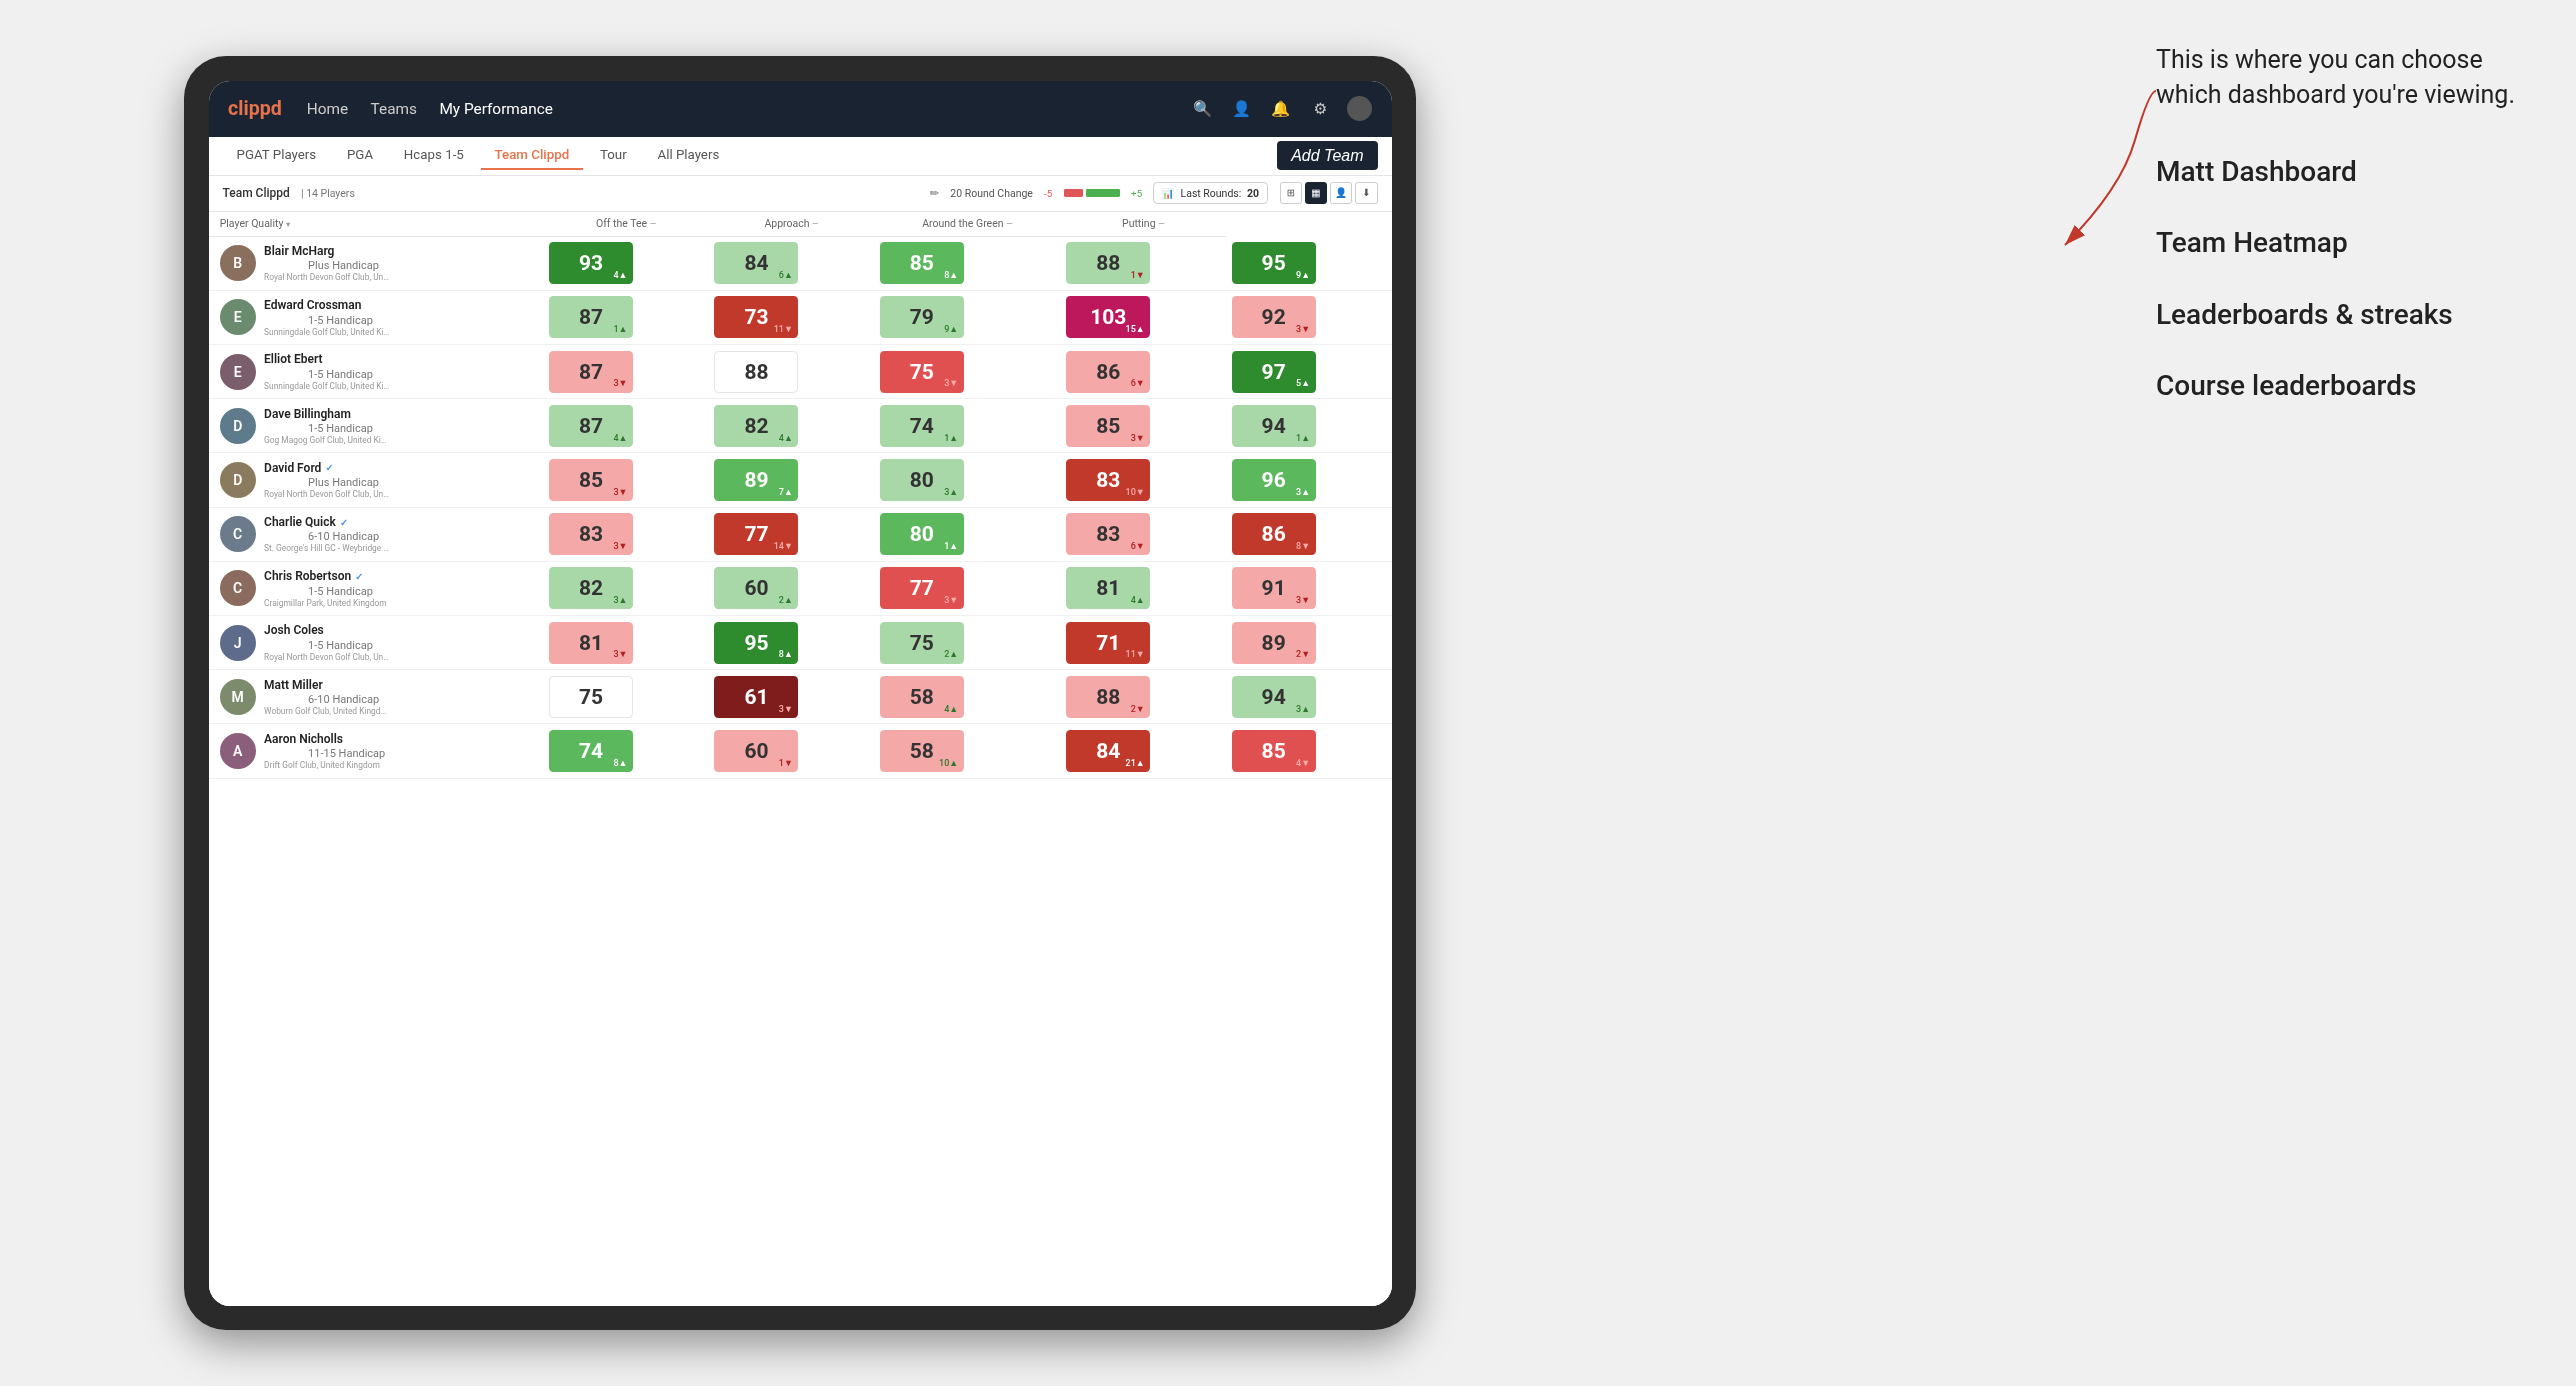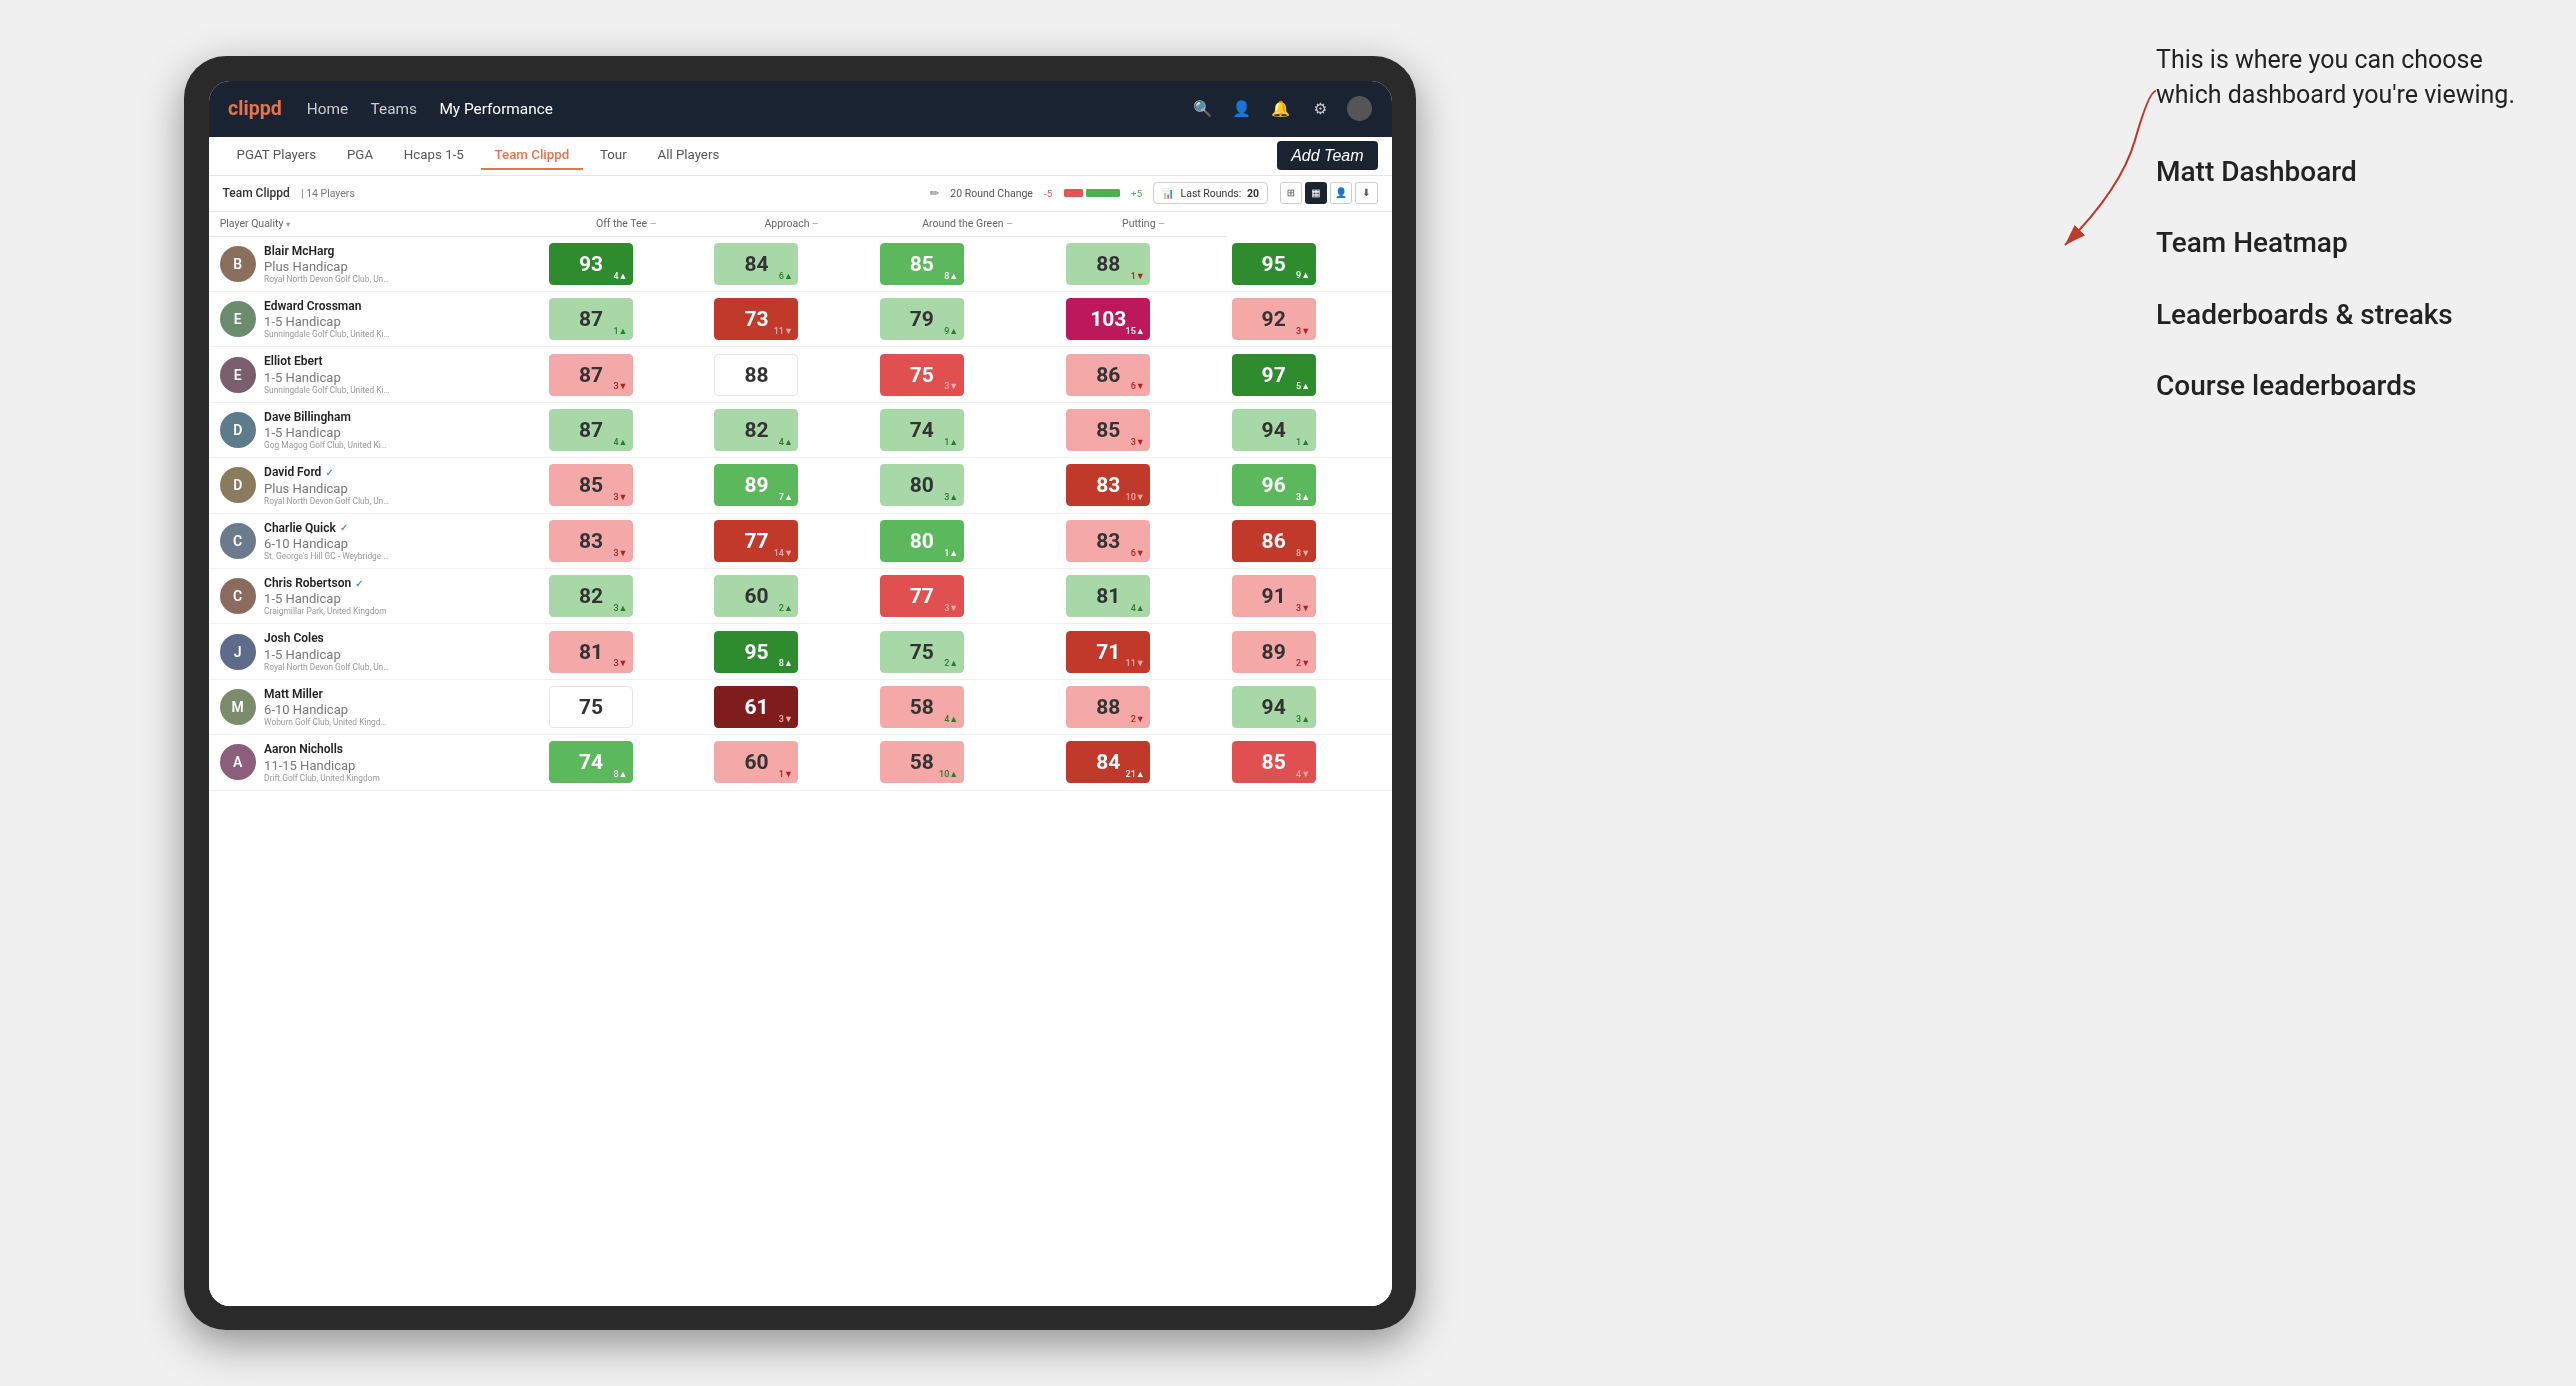--- a/index.html
+++ b/index.html
@@ -289,23 +289,24 @@
       color: #222;
       display: flex;
       align-items: center;
       gap: 4.2px;
     }
     .verified-icon {
       color: #4a90e2;
       font-size: 9.8px;
     }
     .player-handicap {
-      font-size: 13px;
+      font-size: 11px;
       color: #777;
       margin-top: 1.4px;
+      margin-left: 44px;
     }
     .player-club {
       font-size: 8.4px;
       color: #999;
       white-space: nowrap;
       overflow: hidden;
       text-overflow: ellipsis;
       max-width: 126px;
     }
 

